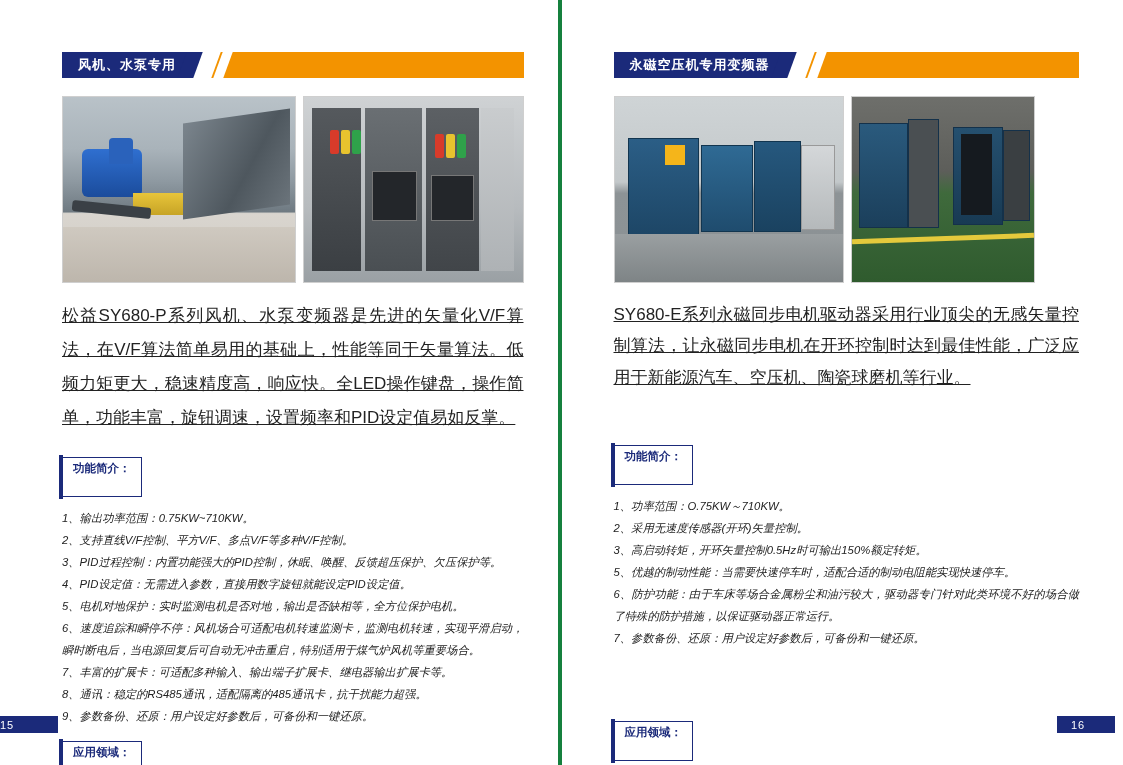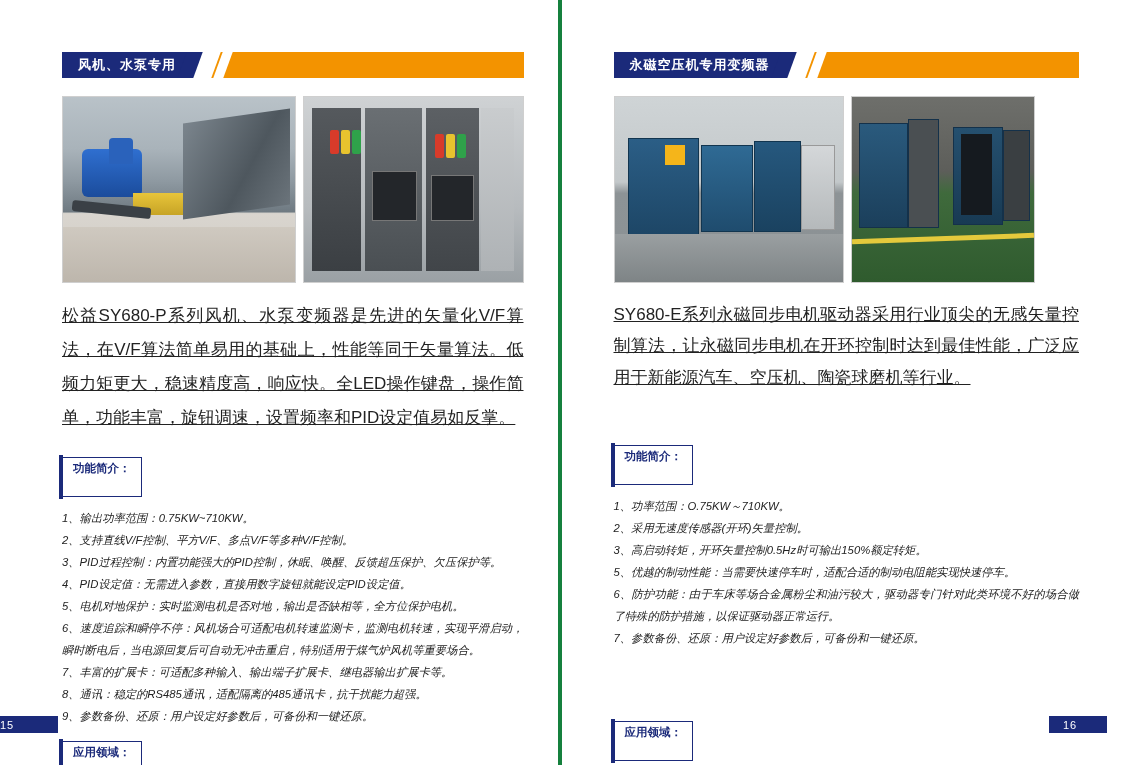--- a/index.html
+++ b/index.html
@@ -172,21 +172,21 @@
   
   .pagenum{
     position:absolute;bottom:32px;
     background:#1b2a7a;color:#fff;
     font-size:11px;
     width:58px;height:17px;
     display:flex;align-items:center;
     box-sizing:border-box;
   }
   .pagenum.left{left:0;}
-  .pagenum.right{right:16px;padding-left:14px;}
+  .pagenum.right{right:8px;padding-left:14px;}
   .pagenum .num{letter-spacing:1px;}
 </style>
 </head>
 <body>
 
 <div class="spread">
 
   <div class="page left">
     <div class="content">
 

